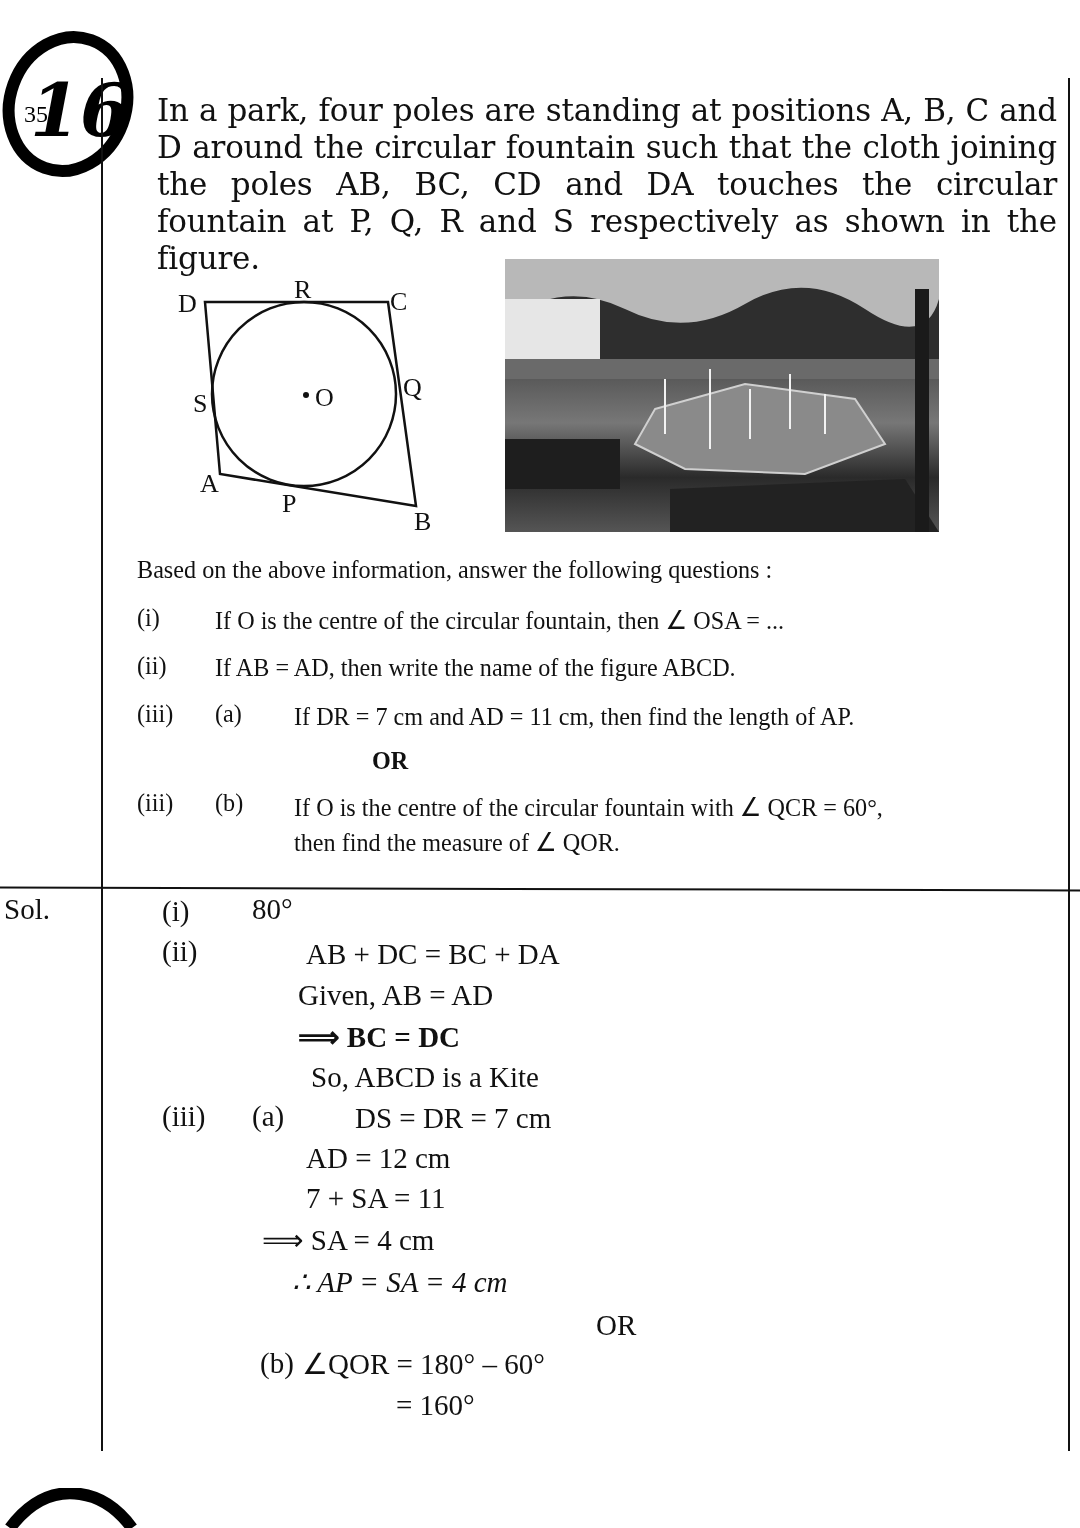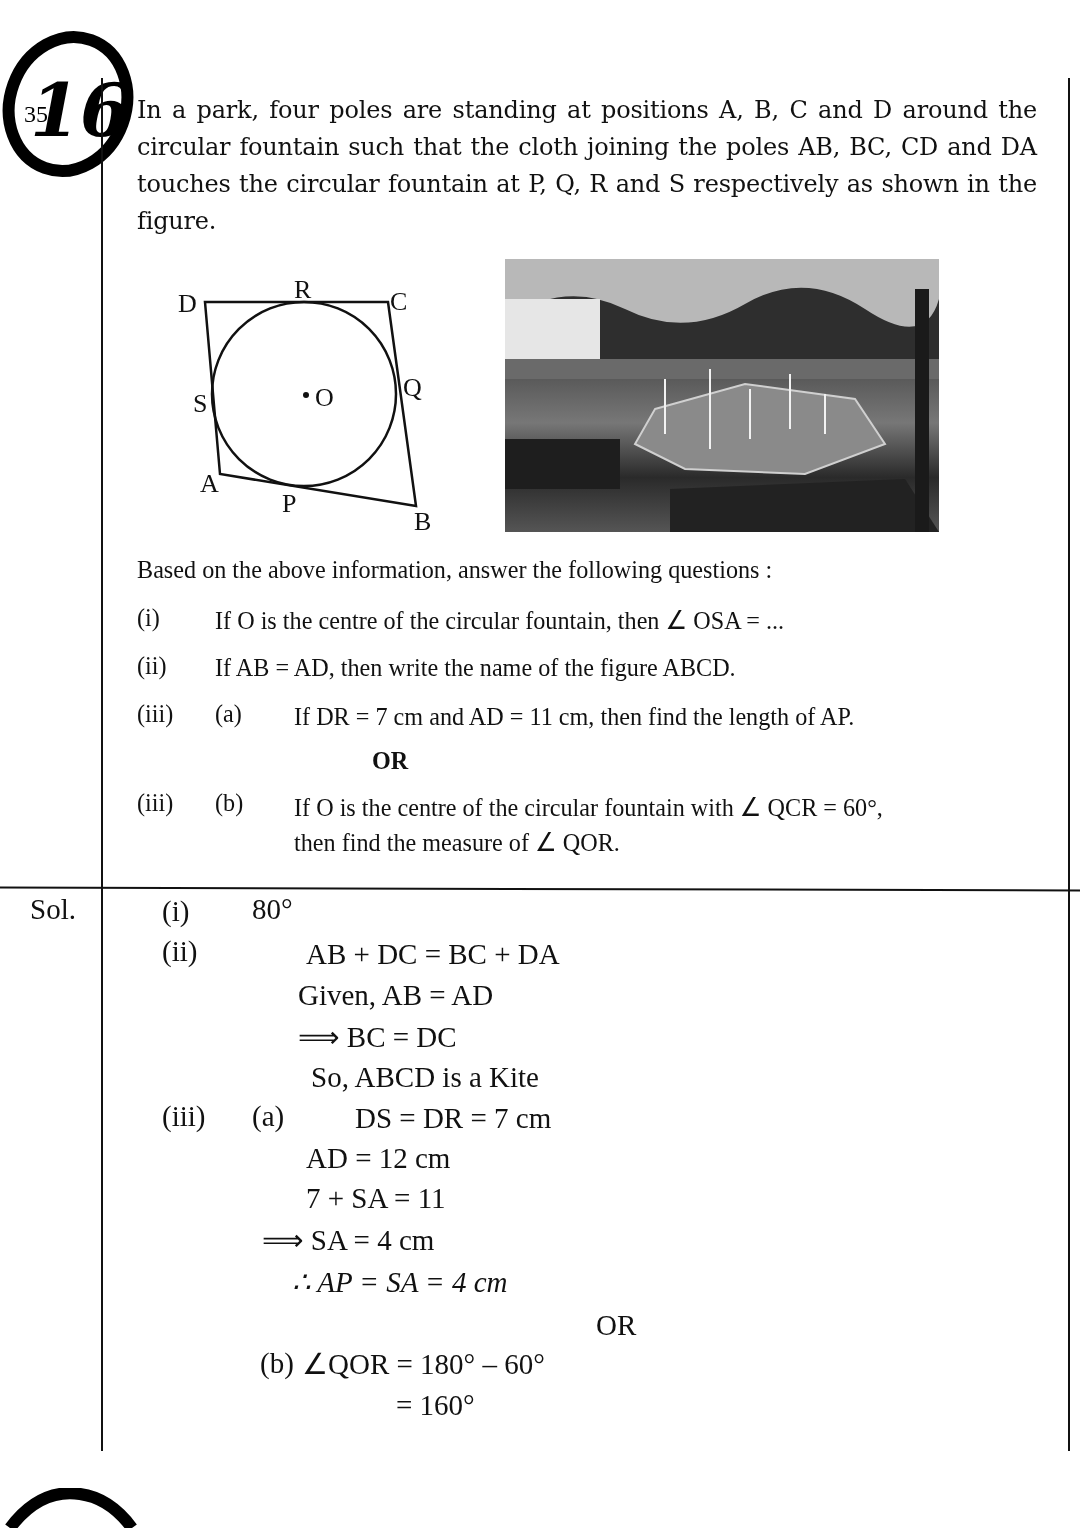--- a/index.html
+++ b/index.html
@@ -5,21 +5,21 @@
   html, body { margin: 0; padding: 0; }
   body {
     width: 1080px; height: 1528px; position: relative; overflow: hidden;
     background: #ffffff; color: #111;
     font-family: "DejaVu Serif", serif;
   }
   .abs { position: absolute; }
   .vline { position: absolute; background: #111; width: 2px; }
   .hline { position: absolute; background: #111; height: 2px; }
 
-  .q-text { font-family: "DejaVu Serif", serif; font-size: 24px; line-height: 37px; letter-spacing: -0.2px; }
+  .q-text { font-family: "DejaVu Serif", serif; font-size: 31px; line-height: 37px; letter-spacing: -0.2px; margin-left: 20px; }
   .cond { font-family: "Liberation Serif", serif; font-size: 26px; transform: scaleX(0.93); transform-origin: left center; white-space: nowrap; }
   .sol { font-family: "Liberation Serif", serif; font-size: 29px; white-space: nowrap; }
 
   .num-badge { position: absolute; left: 0; top: 24px; width: 136px; height: 155px; }
   .photo { position: absolute; left: 505px; top: 259px; width: 434px; height: 273px; overflow: hidden;
            background: linear-gradient(#c9c9c9 0%, #9a9a9a 18%, #3a3a3a 30%, #5c5c5c 45%, #777 60%, #2a2a2a 80%, #555 100%); }
 </style>
 </head>
 <body>
 
@@ -84,29 +84,29 @@
 <div class="abs cond" style="left:215px; top:699px;">(a)</div>
 <div class="abs cond" style="left:294px; top:702px;">If DR = 7 cm and AD = 11 cm, then find the length of AP.</div>
 
 <div class="abs cond" style="left:372px; top:746px; font-weight:bold;">OR</div>
 
 <div class="abs cond" style="left:137px; top:788px;">(iii)</div>
 <div class="abs cond" style="left:215px; top:788px;">(b)</div>
 <div class="abs cond" style="left:294px; top:792px;">If O is the centre of the circular fountain with ∠ QCR = 60°,</div>
 <div class="abs cond" style="left:294px; top:827px;">then find the measure of ∠ QOR.</div>
 
-<div class="abs sol" style="left:30px; top:893px;">Sol.</div>
+<div class="abs sol" style="left:4px; top:893px;">Sol.</div>
 
 <div class="abs sol" style="left:162px; top:895px;">(i)</div>
 <div class="abs sol" style="left:252px; top:893px;">80°</div>
 
 <div class="abs sol" style="left:162px; top:935px;">(ii)</div>
 <div class="abs sol" style="left:306px; top:938px;">AB + DC = BC + DA</div>
 <div class="abs sol" style="left:298px; top:979px;">Given, AB = AD</div>
-<div class="abs sol" style="left:298px; top:1020px;">⟹  BC = DC</div>
+<div class="abs sol" style="left:298px; top:1020px;font-weight:bold;">⟹  BC = DC</div>
 <div class="abs sol" style="left:298px; top:1061px;margin-left:13px;">So, ABCD is a Kite</div>
 
 <div class="abs sol" style="left:162px; top:1100px;">(iii)</div>
 <div class="abs sol" style="left:252px; top:1100px;">(a)</div>
 <div class="abs sol" style="left:308px; top:1102px;margin-left:47px;">DS = DR = 7 cm</div>
 <div class="abs sol" style="left:306px; top:1142px;">AD = 12 cm</div>
 <div class="abs sol" style="left:306px; top:1182px;">7 + SA = 11</div>
 <div class="abs sol" style="left:262px; top:1223px;text-align:center;">⟹ SA = 4 cm</div>
 <div class="abs sol" style="left:292px; top:1265px;font-style:italic;">∴ AP = SA = 4 cm</div>
 

